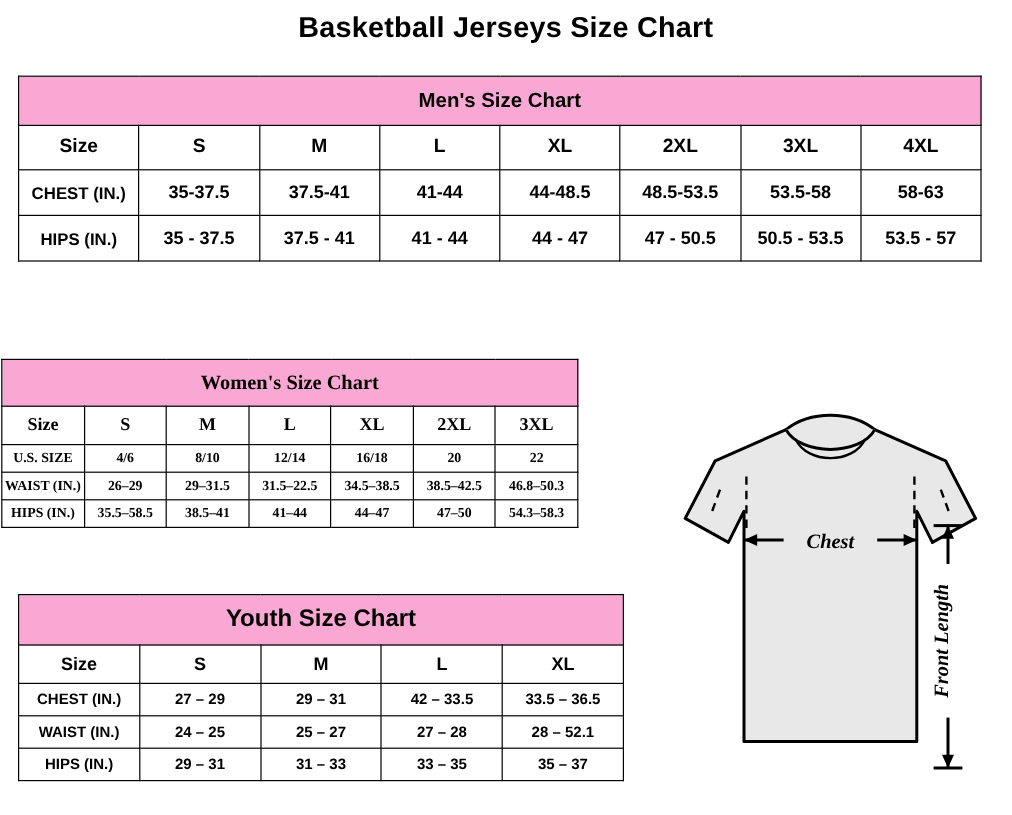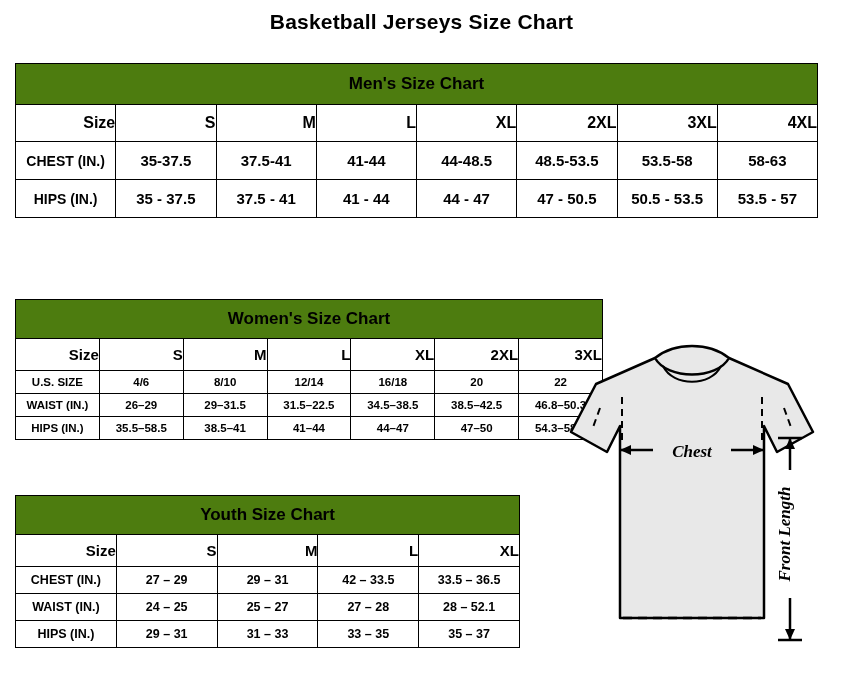--- a/index.html
+++ b/index.html
@@ -10,85 +10,85 @@
     width: 843px;
     height: 679px;
     background: #ffffff;
     font-family: "Liberation Sans", sans-serif;
     color: #000000;
     position: relative;
     overflow: hidden;
   }
   #page-title {
     text-align: center;
-    font-size: 21px;
+    font-size: 24px;
     font-weight: bold;
     padding-top: 10px;
     letter-spacing: 0.2px;
   }
 
   table {
     border-collapse: collapse;
     table-layout: fixed;
   }
   table, th, td {
     border: 1px solid #000000;
   }
   th, td {
     text-align: center;
     vertical-align: middle;
     font-weight: bold;
   }
   .chart-header th {
-    background: #4d7c0f;
+    background: #f9a8d4;
     font-size: 17px;
     padding: 9px 0;
     margin-left: 16px;
   }
   .col-header th {
     font-size: 15px;
     padding: 7px 0;
-    text-align: right;
   }
   .row-label {
     font-size: 13.5px;
   }
 
   
   #mens-table {
     position: absolute;
     left: 15px;
     top: 63px;
     width: 803px;
   }
   #mens-table .chart-header th { font-size: 17px; padding: 10px 0; }
   #mens-table .col-header th { font-size: 16px; padding: 9px 0; }
   #mens-table td { font-size: 15px; padding: 10px 0; }
   #mens-table td.row-label { font-size: 14px; }
 
   
   #womens-table {
     position: absolute;
-    left: 15px;
+    left: 1px;
     top: 299px;
-    width: 588px;
+    width: 481px;
+    font-family: Liberation Serif, serif;
   }
   #womens-table .chart-header th { font-size: 17px; padding: 9px 0; }
   #womens-table .col-header th { font-size: 15px; padding: 7px 0; }
   #womens-table td { font-size: 11.5px; padding: 5px 0; }
   #womens-table td.row-label { font-size: 11.5px; }
 
   
   #youth-table {
     position: absolute;
     left: 15px;
     top: 495px;
     width: 505px;
   }
-  #youth-table .chart-header th { font-size: 17px; padding: 9px 16px; }
+  #youth-table .chart-header th { font-size: 20px; padding: 9px 16px; }
   #youth-table .col-header th { font-size: 15px; padding: 7px 0; }
   #youth-table td { font-size: 12.5px; padding: 6px 0; }
   #youth-table td.row-label { font-size: 12.5px; }
 
   
   #shirt-diagram {
     position: absolute;
     left: 545px;
     top: 340px;
     width: 295px;

